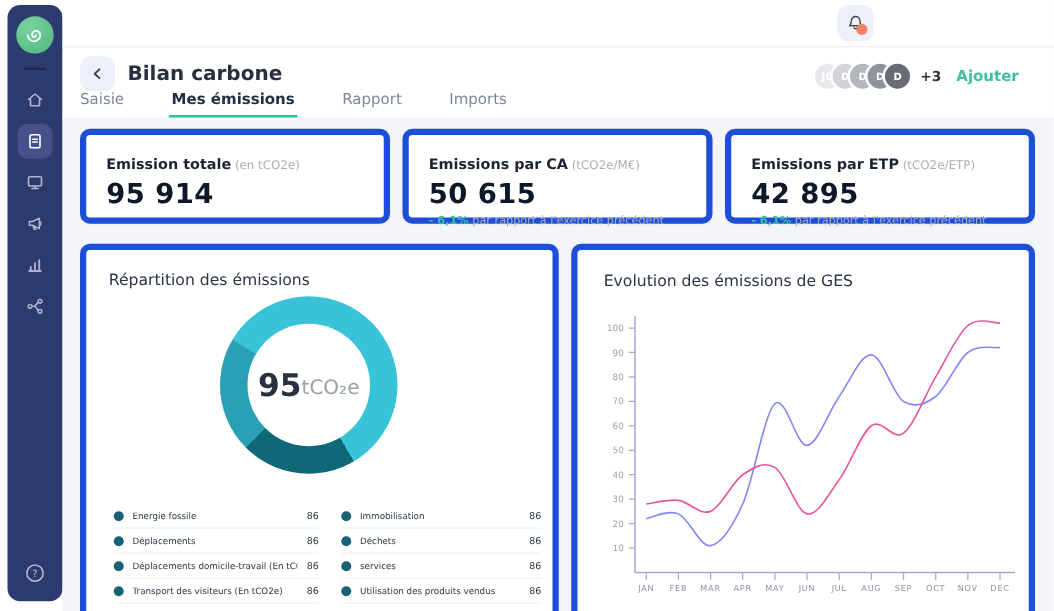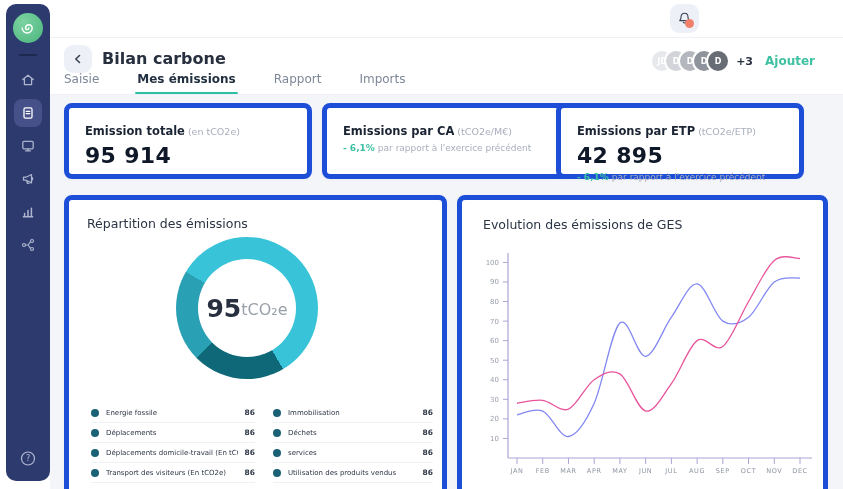--- a/index.html
+++ b/index.html
@@ -49,21 +49,21 @@
   .tab.active { color:#223042; font-weight:700; }
   .tab.active::after { content:""; position:absolute; left:0; right:0; bottom:0; height:2px;
                        background:#2dbfa4; border-radius:1px; }
 
   
   .content { position:absolute; left:50px; top:95px; right:0; bottom:0; background:#f3f5f9; overflow:hidden; }
   .card { position:absolute; background:#fff; border:5px solid #1d4ed8; border-radius:8px;
           box-shadow:0 1px 3px rgba(25,39,80,.04); }
 
   .kpi { top:8px; width:248px; height:76px; }
-  #kpi1 { left:14px; } #kpi2 { left:272px; } #kpi3 { left:506px; }
+  #kpi1 { left:14px; } #kpi2 { left:272px; } #kpi3 { left:530px; }
   .kpi-inner { padding:12px 16px; }
   .kpi-title { font-size:11.5px; font-weight:700; color:#1b2433; }
   .kpi-unit { font-size:9.5px; color:#a9aebc; font-weight:400; margin-left:3px; }
   .kpi-value { font-size:22px; font-weight:800; color:#0f1828; margin-top:4px; letter-spacing:.3px; }
   .kpi-note { font-size:9px; color:#a9aebc; margin-top:4px; }
   .kpi-delta { font-weight:700; margin-right:3px; }
 
   .panel-title { position:absolute; font-size:12.5px; color:#2a3444; font-weight:500; }
 
   #donut-card { left:14px; top:100px; width:383px; height:330px; }
@@ -74,21 +74,21 @@
                 display:flex; align-items:center; justify-content:center; }
   .donut-value { font-size:25px; font-weight:800; color:#28303f; line-height:1; }
   .donut-unit { font-size:16px; color:#99a0aa; margin-top:3px; }
 
   .legend { position:absolute; top:203px; display:flex; flex-direction:column; }
   #legend-left { left:22px; width:164px; }
   #legend-right { left:204px; width:160px; }
   .legend-row { height:20px; display:flex; align-items:center; gap:7px; border-bottom:1px solid #eef1f5; }
   .legend-dot { width:8px; height:8px; border-radius:50%; flex:none; }
   .legend-label { flex:1; font-size:7px; color:#2c3545; white-space:nowrap; overflow:hidden; }
-  .legend-value { font-size:7.5px; font-weight:700; color:#2c3545; }
+  .legend-value { font-size:7.5px; font-weight:400; color:#2c3545; }
 
   #chart-card { left:407px; top:100px; width:371px; height:330px; }
   #chart-card .panel-title { left:21px; top:17px; }
   #chart-svg { position:absolute; left:8px; top:44px; }
 </style>
 </head>
 <body>
 
 <aside class="sidebar">
   <div class="logo">
@@ -184,20 +184,21 @@
   <section class="card kpi" id="kpi1">
     <div class="kpi-inner">
       <div><span class="kpi-title">Emission totale</span><span class="kpi-unit">(en tCO2e)</span></div>
       <div class="kpi-value">95 914</div>
     </div>
   </section>
 
   <section class="card kpi" id="kpi2">
     <div class="kpi-inner">
       <div><span class="kpi-title">Emissions par CA</span><span class="kpi-unit">(tCO2e/M€)</span></div>
+      <div class="kpi-value">50 615</div>
       <div class="kpi-note"><span class="kpi-delta" style="color: rgb(62, 192, 162);">- 6,1%</span><span>par rapport à l'exercice précédent</span></div>
     </div>
   </section>
 
   <section class="card kpi" id="kpi3">
     <div class="kpi-inner">
       <div><span class="kpi-title">Emissions par ETP</span><span class="kpi-unit">(tCO2e/ETP)</span></div>
       <div class="kpi-value">42 895</div>
       <div class="kpi-note"><span class="kpi-delta" style="color: rgb(62, 192, 162);">- 6,1%</span><span>par rapport à l'exercice précédent</span></div>
     </div>

